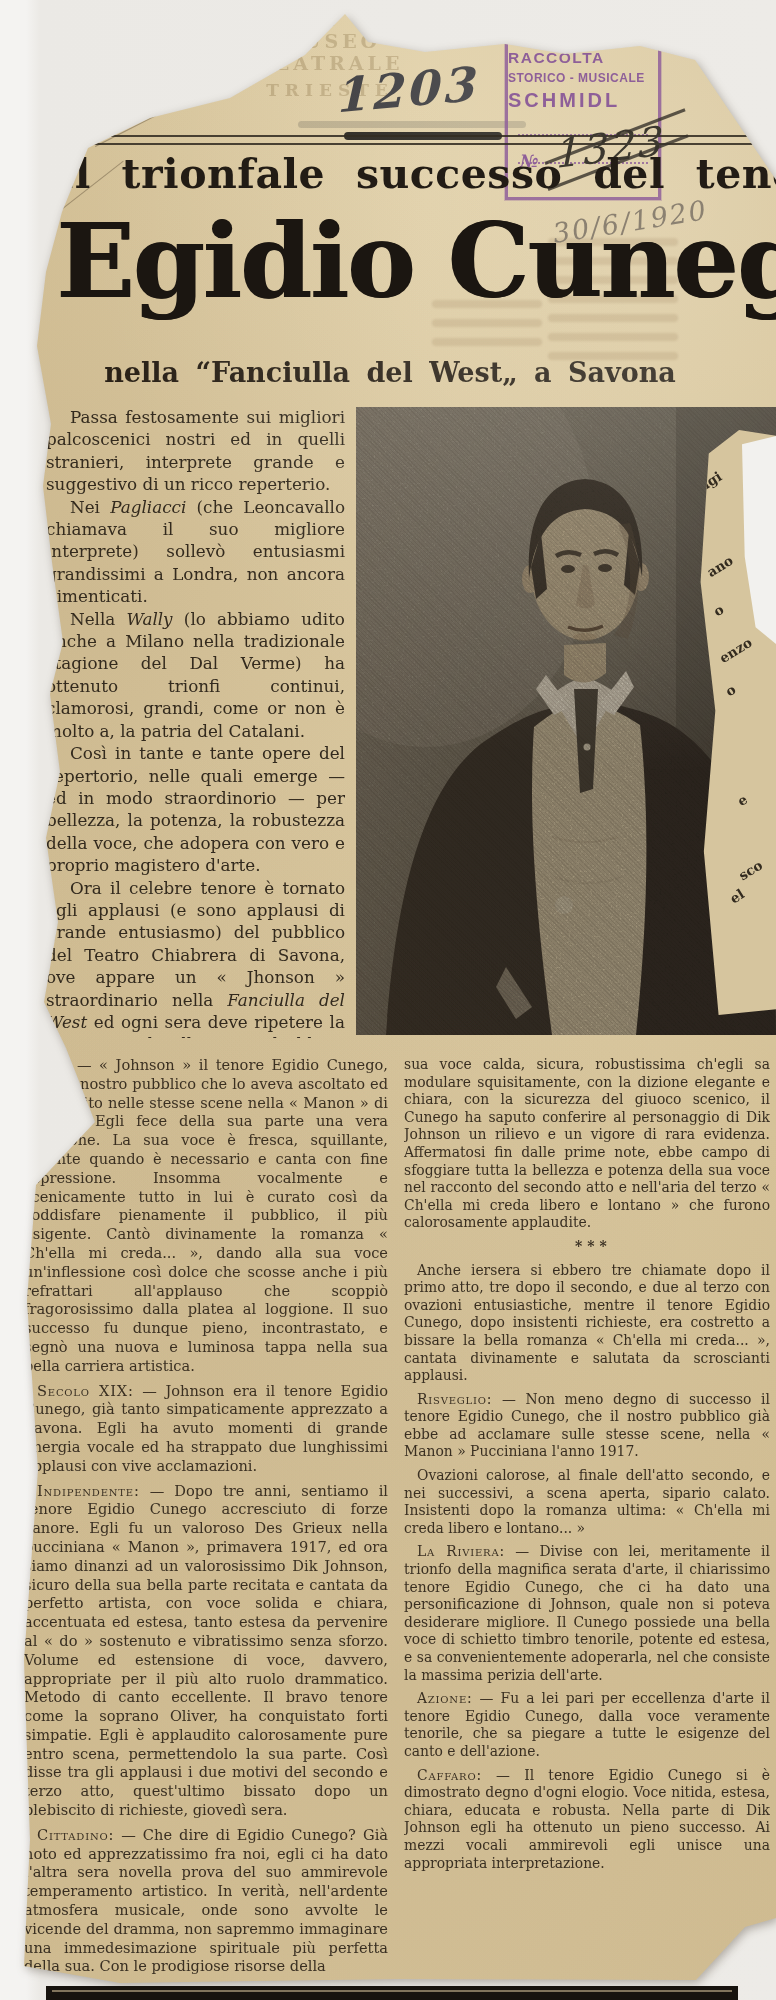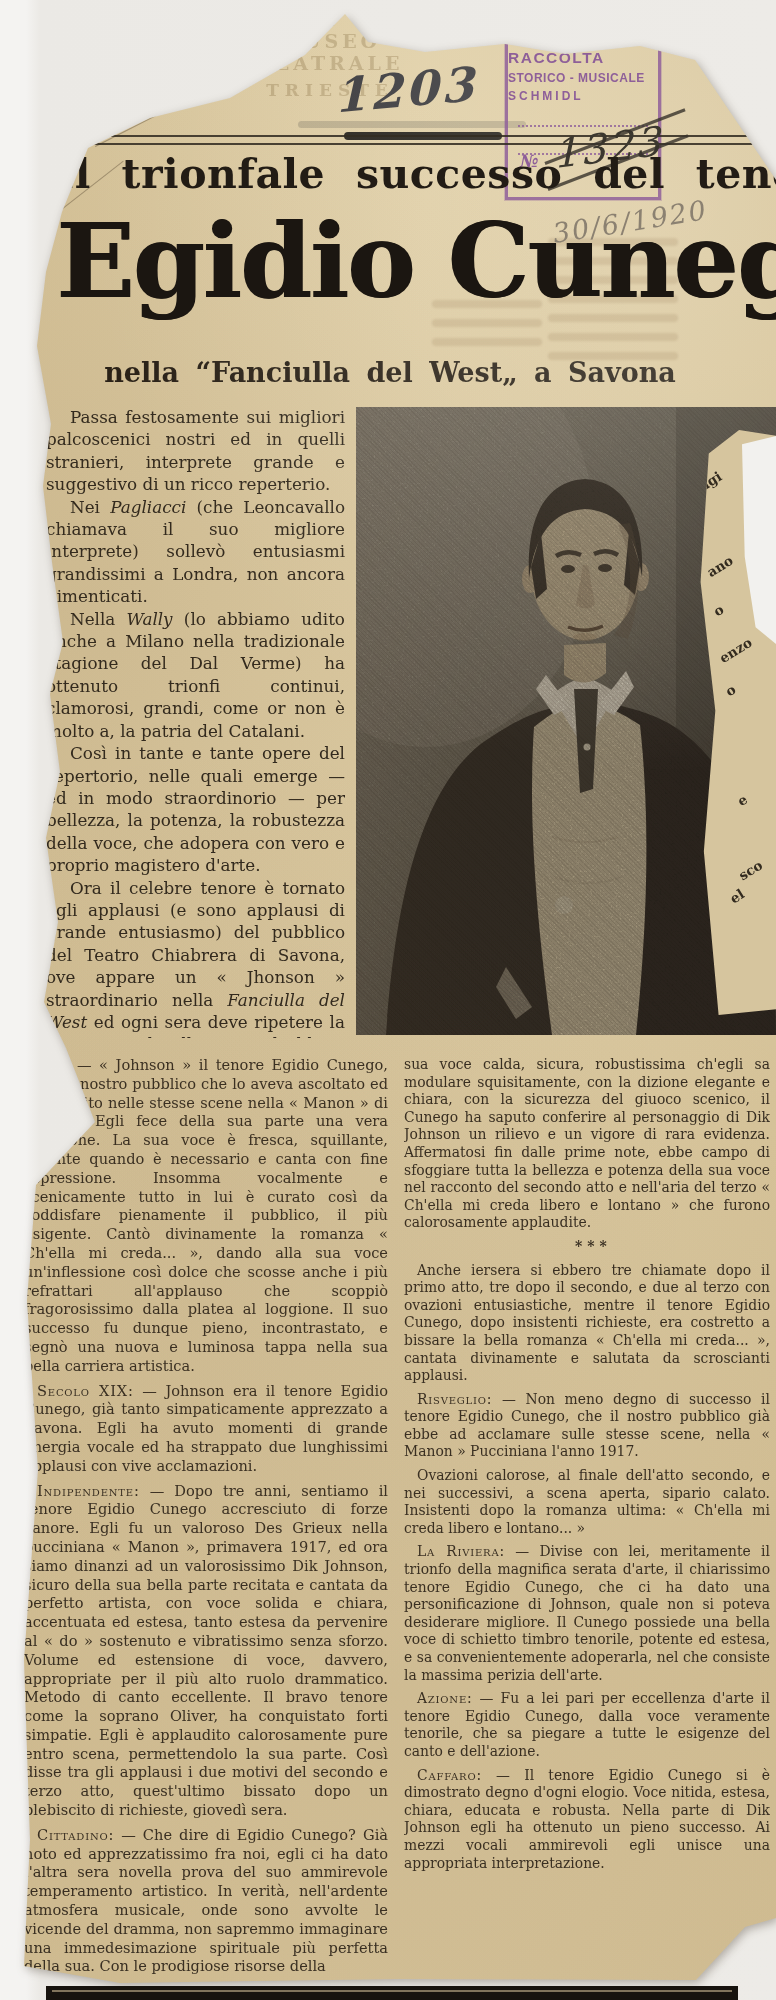--- a/index.html
+++ b/index.html
@@ -34,21 +34,21 @@
   .inv-ul2{position:absolute;left:344px;top:132px;width:158px;height:8px;border-radius:4px;background:#1d1a16;}
 
   .rule{position:absolute;left:28px;right:0;height:2px;background:#332c22;opacity:.88;z-index:6;}
   .r1{top:135px;} .r2{top:143px;}
 
   .schmidl{position:absolute;left:505px;top:36px;width:150px;height:158px;z-index:5;
     border:3px solid rgba(143,95,154,.85);box-shadow:0 0 0 1px rgba(143,95,154,.3);
     color:#8e5f99;text-align:left;font-family:"Liberation Sans",sans-serif;font-weight:bold;}
   .schmidl .s1{margin-top:10px;font-size:15.5px;letter-spacing:1.5px;}
   .schmidl .s2{font-size:12px;letter-spacing:.5px;margin-top:4px;}
-  .schmidl .s3{font-size:12px;letter-spacing:3px;margin-top:4px;}
+  .schmidl .s3{font-size:20px;letter-spacing:3px;margin-top:4px;}
   .schmidl .dots{border-top:2px dotted rgba(143,95,154,.8);margin:0 10px;}
   .schmidl .d1{margin-top:22px;} .schmidl .d2{margin-top:26px;}
   .schmidl .no{position:absolute;left:12px;top:112px;font-size:17px;font-style:italic;font-family:"DejaVu Serif",serif;}
   .stamp-number{position:absolute;left:556px;top:124px;font-size:40px;font-style:italic;color:#3c382f;
     transform:rotate(-7deg) skewX(-8deg);z-index:7;letter-spacing:2px;}
   .strike{position:absolute;height:3px;background:rgba(55,50,42,.8);z-index:8;transform-origin:left center;}
   .k1{left:545px;top:162px;width:150px;transform:rotate(-21deg);}
   .k2{left:548px;top:188px;width:150px;transform:rotate(-21deg);}
 
   .ghost{position:absolute;width:130px;z-index:1;}

